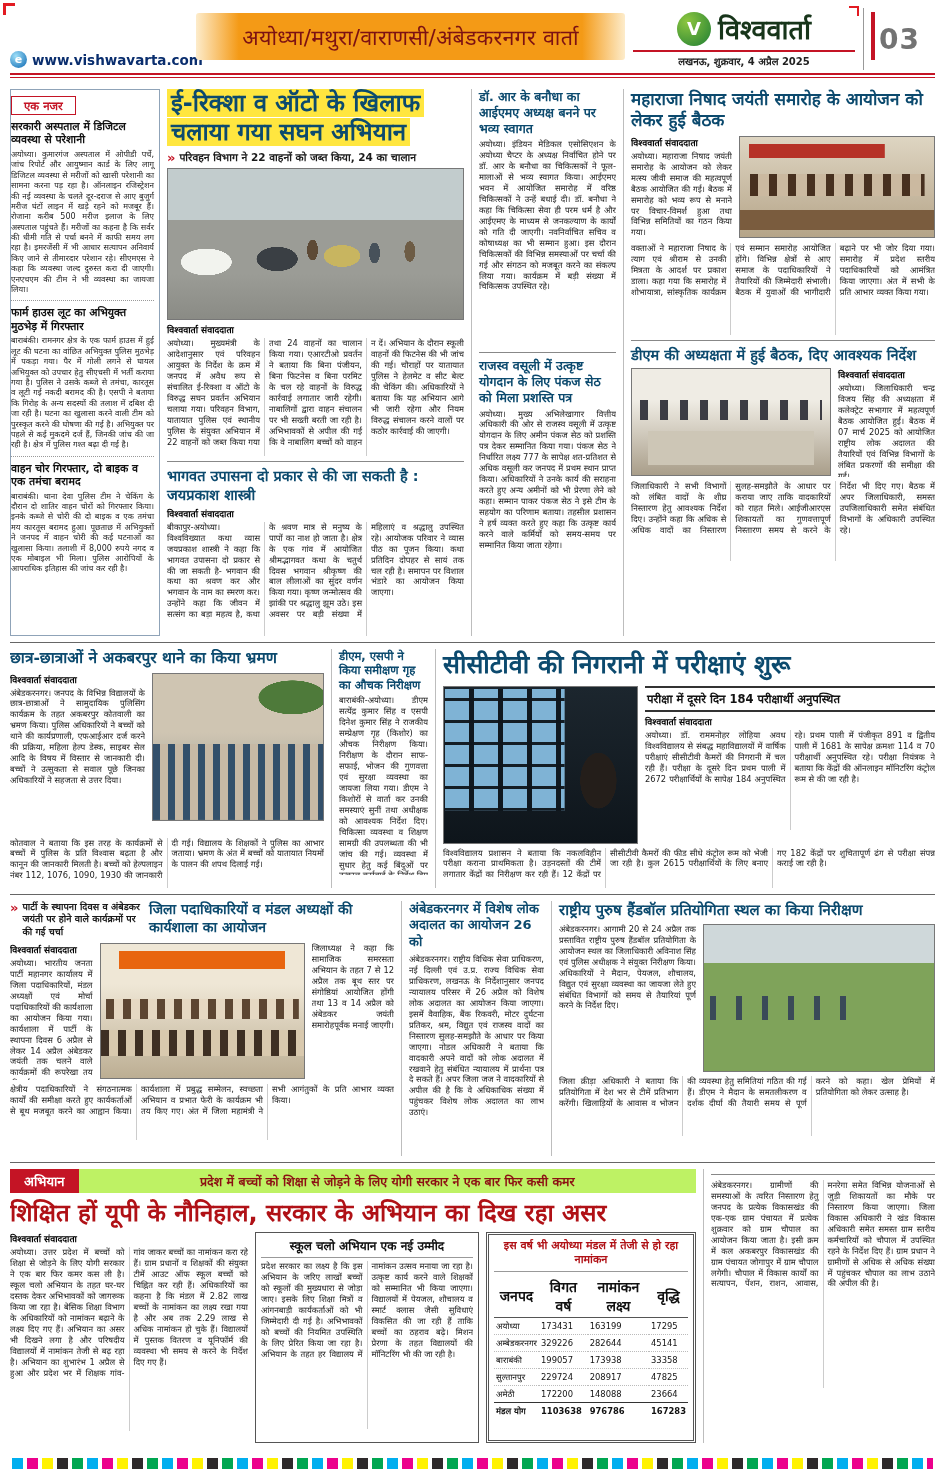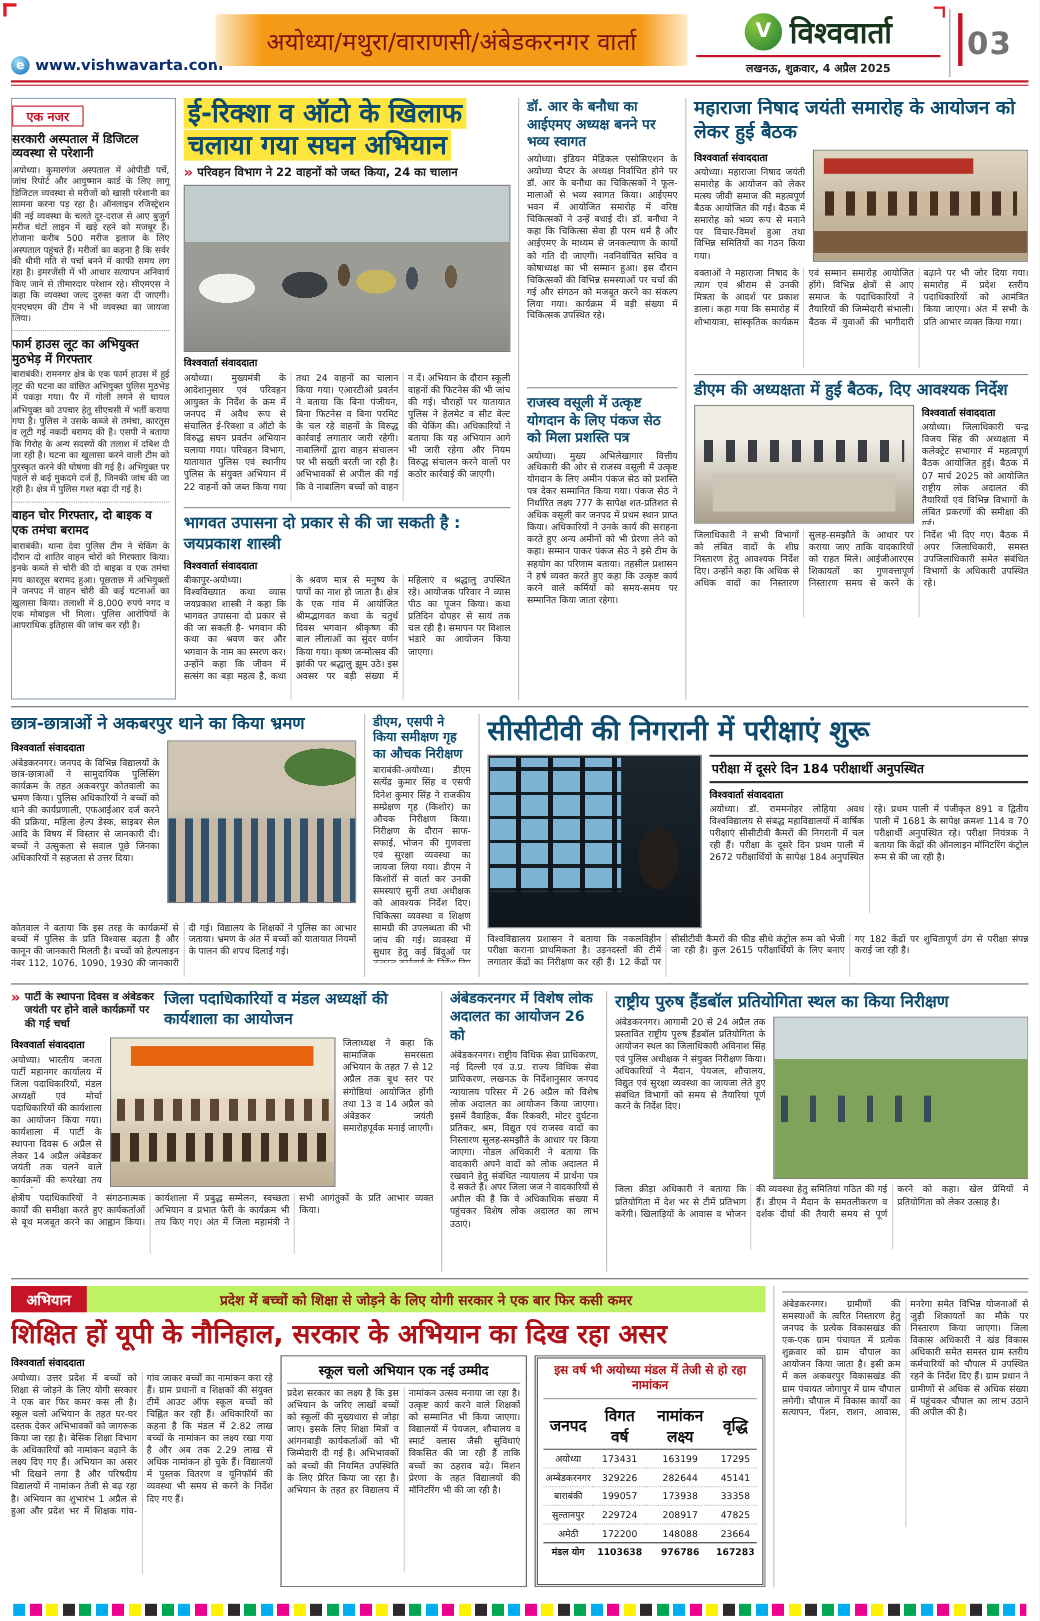--- a/index.html
+++ b/index.html
@@ -58,21 +58,21 @@
   .camp-row{display:flex;align-items:center;gap:0;height:24px}
   .camp-label{background:#c41425;color:#fff;font-weight:bold;font-size:13px;padding:2px 14px;height:24px;display:flex;align-items:center}
   .camp-strip{flex:1;background:#bef264;color:#8c1113;font-weight:bold;font-size:12.5px;height:24px;display:flex;align-items:center;justify-content:center}
   .camp-hl{color:#b01116;font-size:24px;font-weight:bold;line-height:1.3;margin:5px 0 3px}
   .boxed{border:1px solid #555;padding:4px 5px;overflow:hidden}
   .boxed-title{font-size:12px;font-weight:bold;text-align:center;border-bottom:1px solid #999;padding-bottom:3px;margin-bottom:3px}
   .tbox{border:3px double #555;padding:4px 5px;overflow:hidden}
   .tbox-title{font-size:11px;font-weight:bold;color:#b01116;text-align:center;border-bottom:1px solid #999;padding-bottom:3px;margin-bottom:3px;line-height:1.3}
   table.etable{width:100%;border-collapse:collapse;font-size:8.4px}
   .etable th{border-bottom:1px solid #555;padding:2px;text-align:center;font-size:14px}
-  .etable td{padding:2.5px 2px;border-bottom:1px dotted #bbb;text-align:center}
+  .etable td{padding:2.5px 2px;border-bottom:1px dotted #bbb;text-align:left}
   .etable tr.total td{border-top:1.5px solid #333;border-bottom:none;font-weight:bold}
 
   
   #ph-traffic{height:152px;background-image:
     radial-gradient(ellipse 42px 22px at 13% 62%,#f2f3ee 0 60%,transparent 61%),
     radial-gradient(ellipse 34px 20px at 37% 60%,#3a3f44 0 60%,transparent 61%),
     radial-gradient(ellipse 30px 18px at 59% 58%,#c8b560 0 60%,transparent 61%),
     radial-gradient(ellipse 9px 17px at 49% 54%,#5d4a36 0 60%,transparent 61%),
     radial-gradient(ellipse 9px 17px at 70% 56%,#47515a 0 60%,transparent 61%),
     radial-gradient(ellipse 9px 17px at 82% 55%,#6d5c45 0 60%,transparent 61%),

